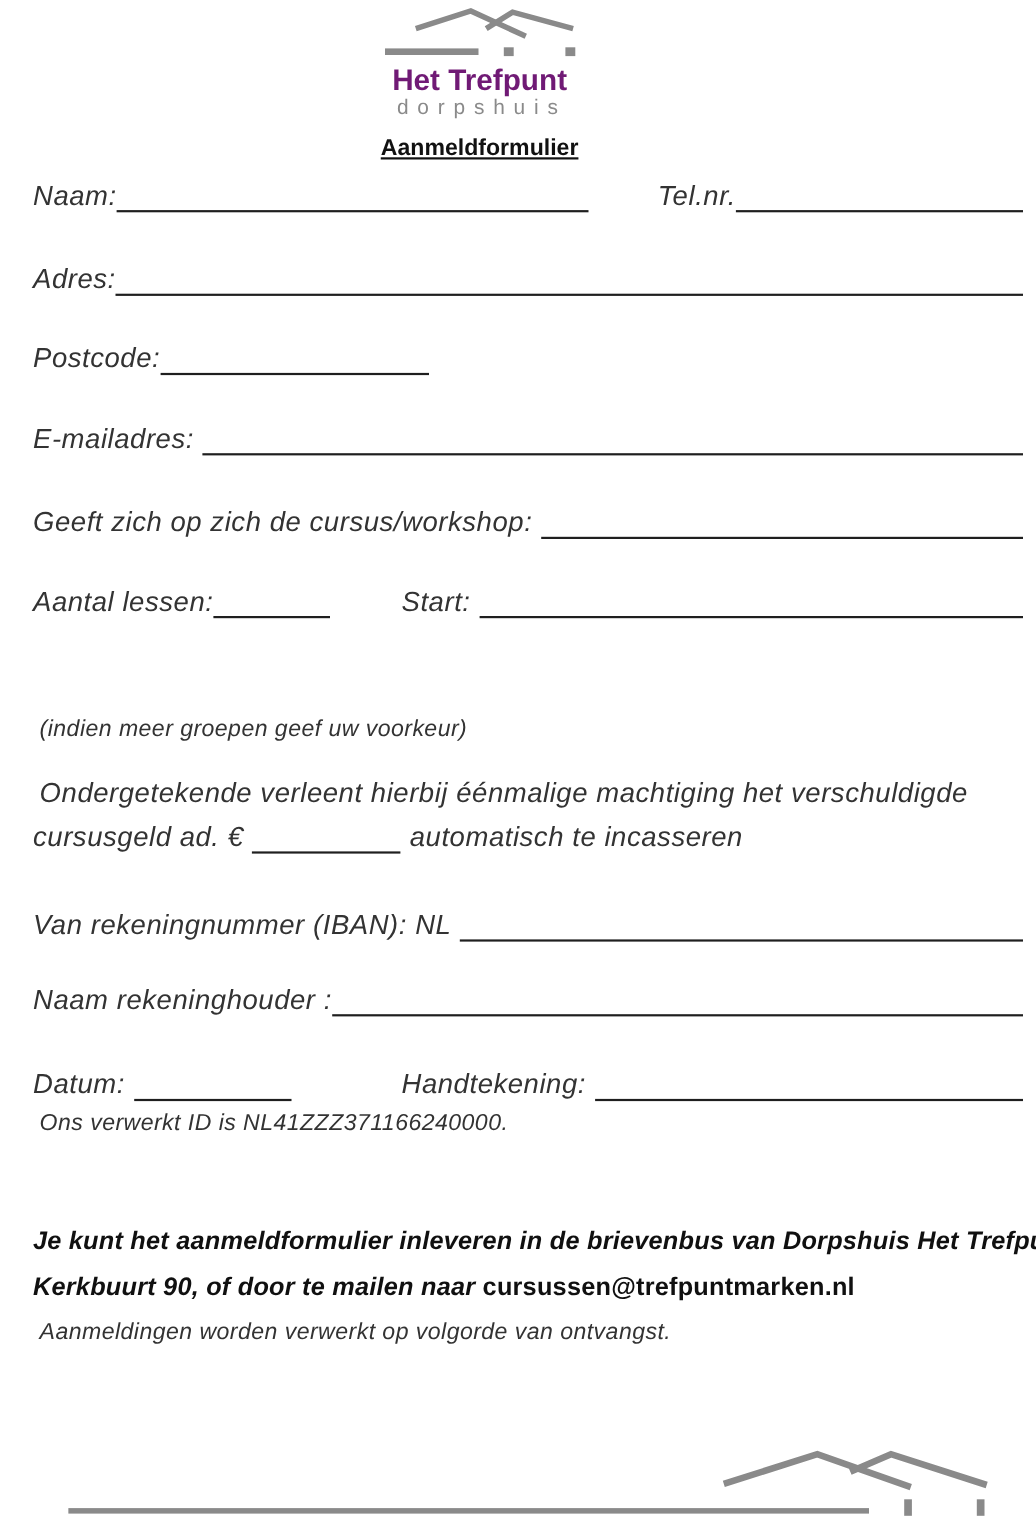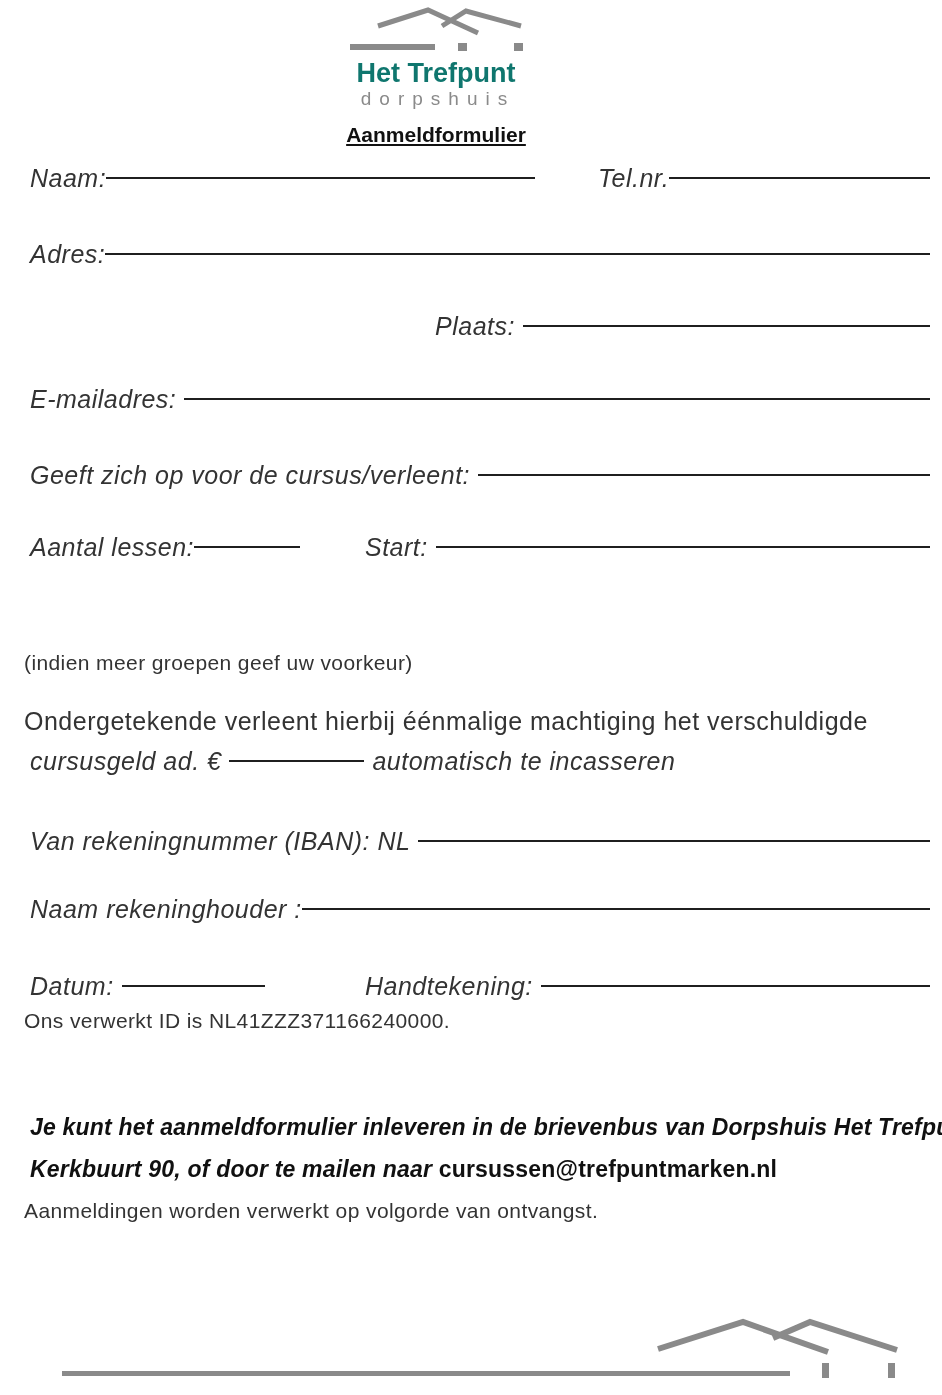--- a/index.html
+++ b/index.html
@@ -9,44 +9,44 @@
     background:#ffffff;
     overflow:hidden;
     font-family:"Liberation Sans", sans-serif;
     color:#2f2f2f;
   }
   
   .header{position:absolute;left:336px;top:6px;width:200px;text-align:center;}
   .logo-svg{display:block;margin:0 auto;}
   .logo-name{
     font-weight:bold;font-style:normal;font-size:27px;letter-spacing:0px;
-    color:#0f766e;line-height:30px;margin-top:2px;white-space:nowrap;
+    color:#701a75;line-height:30px;margin-top:2px;white-space:nowrap;
   }
   .logo-sub{
     font-size:19px;letter-spacing:8px;color:#8a8a8a;line-height:22px;
     margin-top:0px;white-space:nowrap;margin-left:4px;
   }
   .form-title{
     font-weight:bold;font-size:21px;color:#111;line-height:26px;margin-top:12px;
     white-space:nowrap;
     text-decoration:underline;
   }
   
   .row{
     position:absolute;left:30px;width:900px;height:30px;
     font-style:italic;font-size:25px;letter-spacing:0.5px;color:#333;
     display:flex;align-items:flex-end;
   }
-  .grp{position:absolute;top:0;height:30px;display:flex;align-items:center;}
+  .grp{position:absolute;top:0;height:30px;display:flex;align-items:flex-end;}
   .lbl{line-height:30px;white-space:nowrap;}
   .ln{border-bottom:2px solid #1f1f1f;height:0;}
   .ln.grow{flex:1 1 auto;}
   .gap{margin-left:8px;}
   .txt{
-    position:absolute;left:24px;font-size:25px;
+    position:absolute;left:36px;font-style:italic;font-size:25px;
     letter-spacing:0.5px;color:#333;line-height:30px;white-space:nowrap;
   }
   .small{font-size:21px;letter-spacing:0.4px;}
   .bold-note{
     position:absolute;left:30px;font-weight:bold;font-style:italic;
     font-size:23px;letter-spacing:0.2px;color:#101010;line-height:30px;white-space:nowrap;
   }
   .email{font-style:normal;margin-top:22px;}
 </style>
 </head>
@@ -79,36 +79,36 @@
   </div>
 
   <div class="row" style="top:239px">
     <div class="grp" style="left:0;width:900px">
       <span class="lbl">Adres:</span>
       <div class="ln grow"></div>
     </div>
   </div>
 
   <div class="row" style="top:311px">
-    <div class="grp" style="left:405px;width:495px">
-      <span class="lbl">Plaats:</span>
-      <div class="ln grow gap"></div>
+    <div class="grp" style="left:0;width:360px">
+      <span class="lbl">Postcode:</span>
+      <div class="ln grow"></div>
     </div>
   </div>
 
   <div class="row" style="top:384px">
     <div class="grp" style="left:0;width:900px">
       <span class="lbl">E-mailadres:</span>
       <div class="ln grow gap"></div>
     </div>
   </div>
 
   <div class="row" style="top:460px">
     <div class="grp" style="left:0;width:900px">
-      <span class="lbl">Geeft zich op voor de cursus/verleent:</span>
+      <span class="lbl">Geeft zich op zich de cursus/workshop:</span>
       <div class="ln grow gap"></div>
     </div>
   </div>
 
   <div class="row" style="top:532px">
     <div class="grp" style="left:0;width:270px">
       <span class="lbl">Aantal lessen:</span>
       <div class="ln grow"></div>
     </div>
     <div class="grp" style="left:335px;width:565px">

